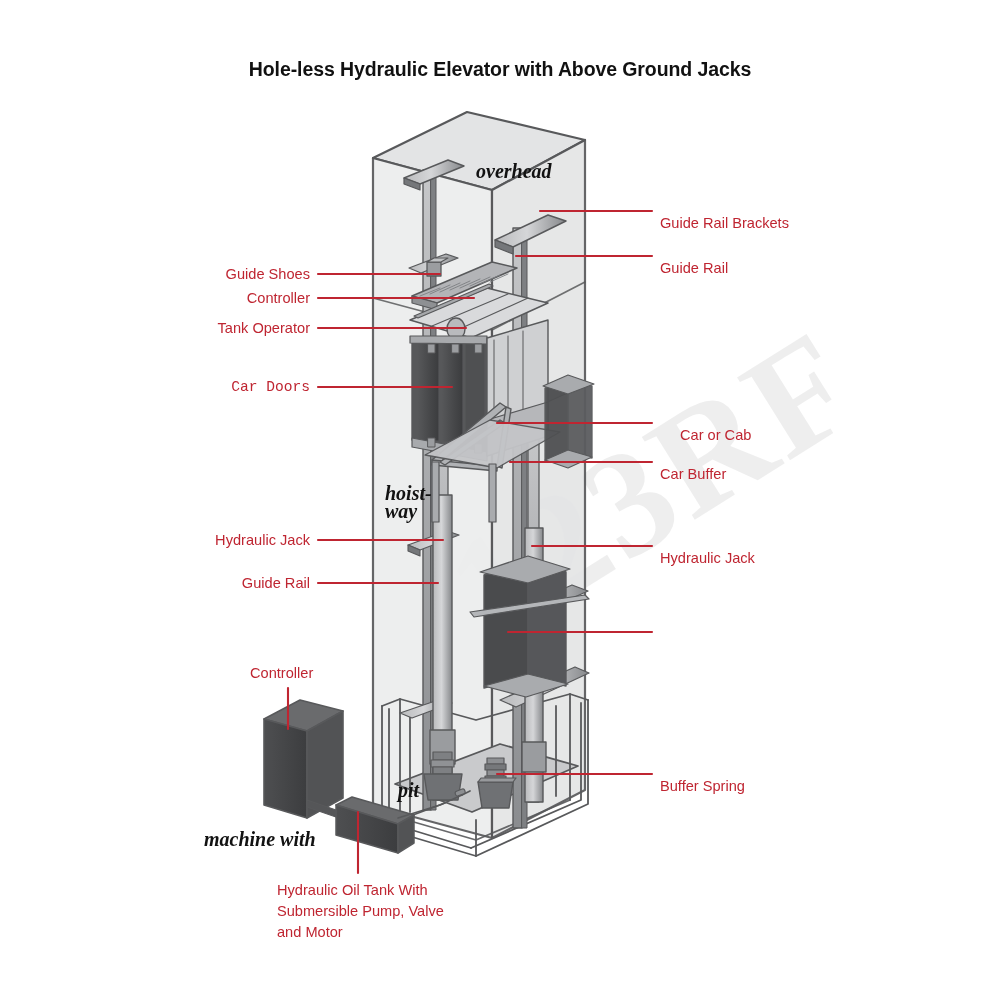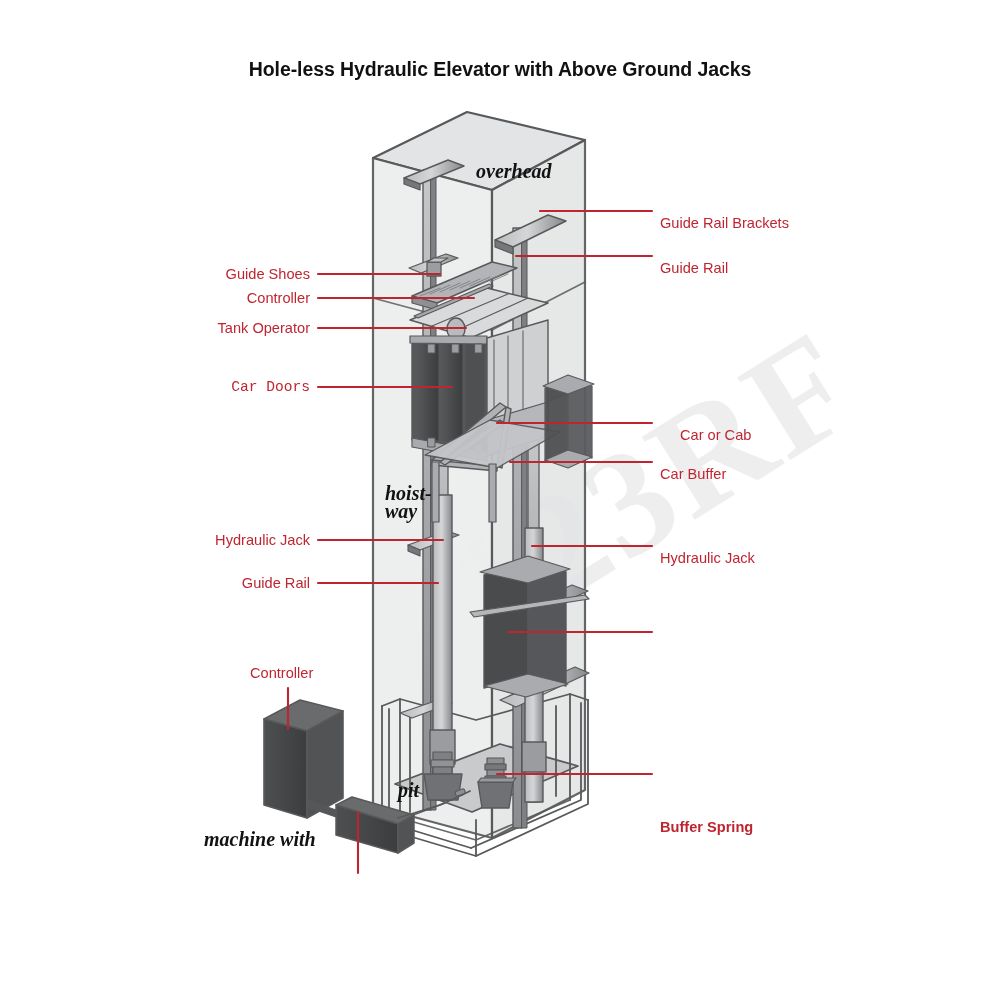--- a/index.html
+++ b/index.html
@@ -286,30 +286,33 @@
       <line x1="288" y1="688" x2="288" y2="729"></line>
       <line x1="358" y1="812" x2="358" y2="873"></line>
     </g>
   </svg>
 
   <div class="lbl right" style="left:660px;top:202px;">Guide Rail Brackets</div>
   <div class="lbl right" style="left:660px;top:247px;">Guide Rail</div>
   <div class="lbl right" style="left:680px;top:414px;">Car or Cab</div>
   <div class="lbl right" style="left:660px;top:453px;">Car Buffer</div>
   <div class="lbl right" style="left:660px;top:537px;">Hydraulic Jack</div>
-  <div class="lbl right" style="left:660px;top:806px;font-weight:bold;">Buffer Spring</div>
+  <div class="lbl right" style="left:660px;top:765px;">Buffer Spring</div>
 
   <div class="lbl left" style="left:110px;top:265px;width:200px;">Guide Shoes</div>
   <div class="lbl left" style="left:110px;top:289px;width:200px;">Controller</div>
   <div class="lbl left" style="left:110px;top:319px;width:200px;">Tank Operator</div>
   <div class="lbl left" style="left:110px;top:378px;width:200px;font-family:Liberation Mono, monospace;">Car Doors</div>
   <div class="lbl left" style="left:110px;top:531px;width:200px;">Hydraulic Jack</div>
   <div class="lbl left" style="left:110px;top:574px;width:200px;">Guide Rail</div>
 
   <div class="lbl" style="left:250px;top:664px;">Controller</div>
+  <div class="lbl" style="left:277px;top:880px;line-height:21px;">Hydraulic Oil Tank With
+Submersible Pump, Valve
+and Motor</div>
 
   <div class="note" style="left:476px;top:162px;">overhead</div>
   <div class="note" style="left:385px;top:484px;">hoist-
 way</div>
   <div class="note" style="left:398px;top:781px;">pit</div>
   <div class="note" style="left:204px;top:830px;">machine with</div>
 
 </div>
 
 </body></html>

